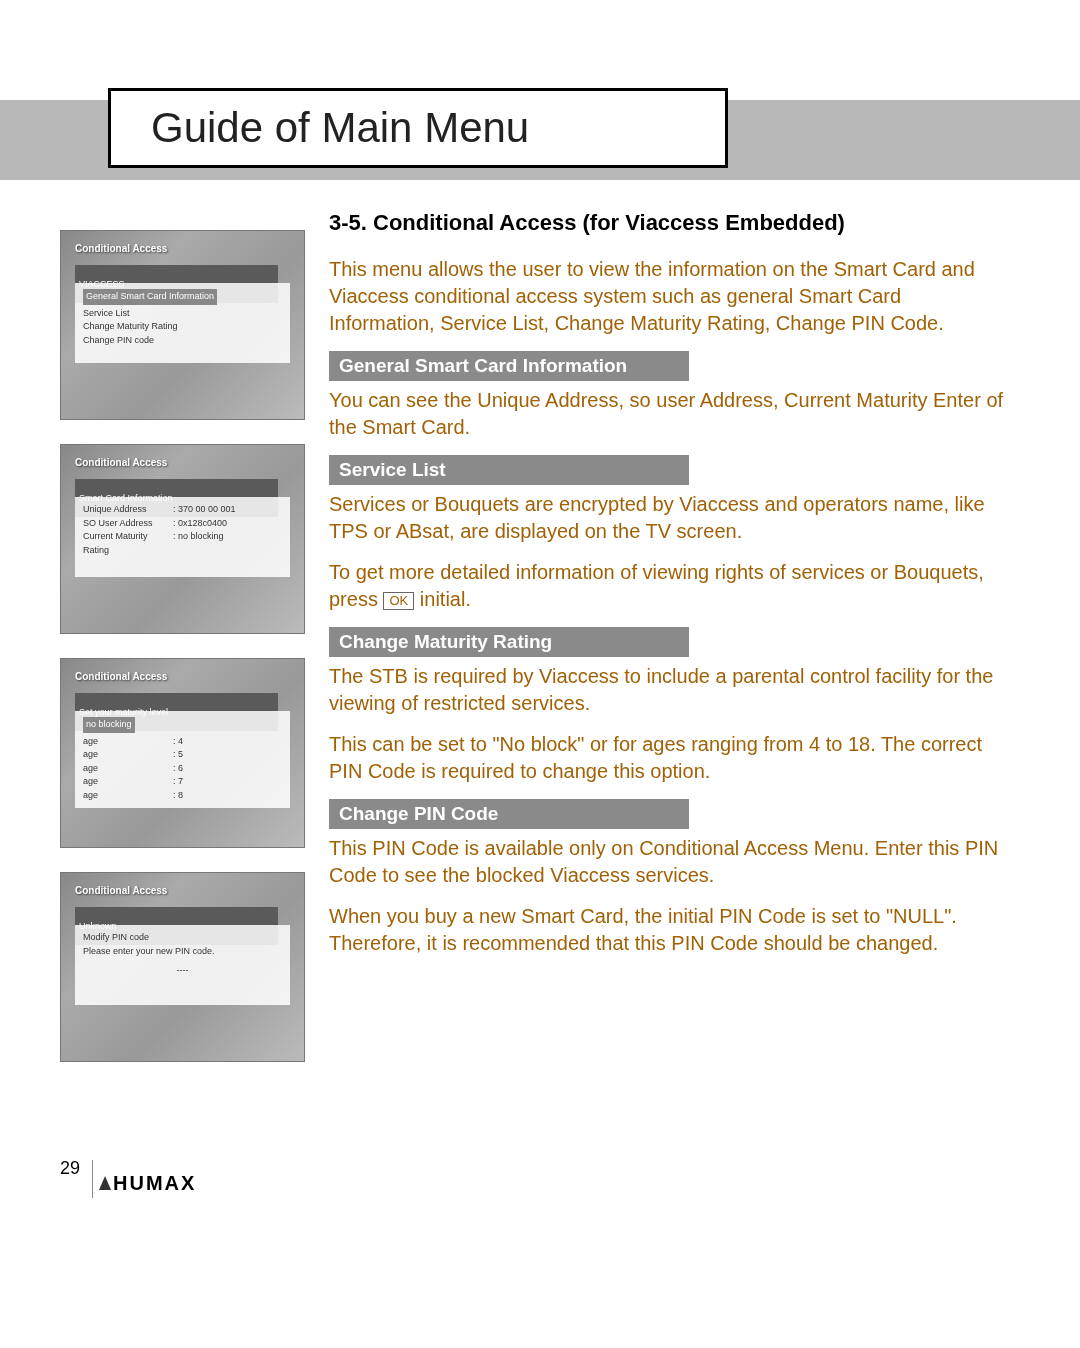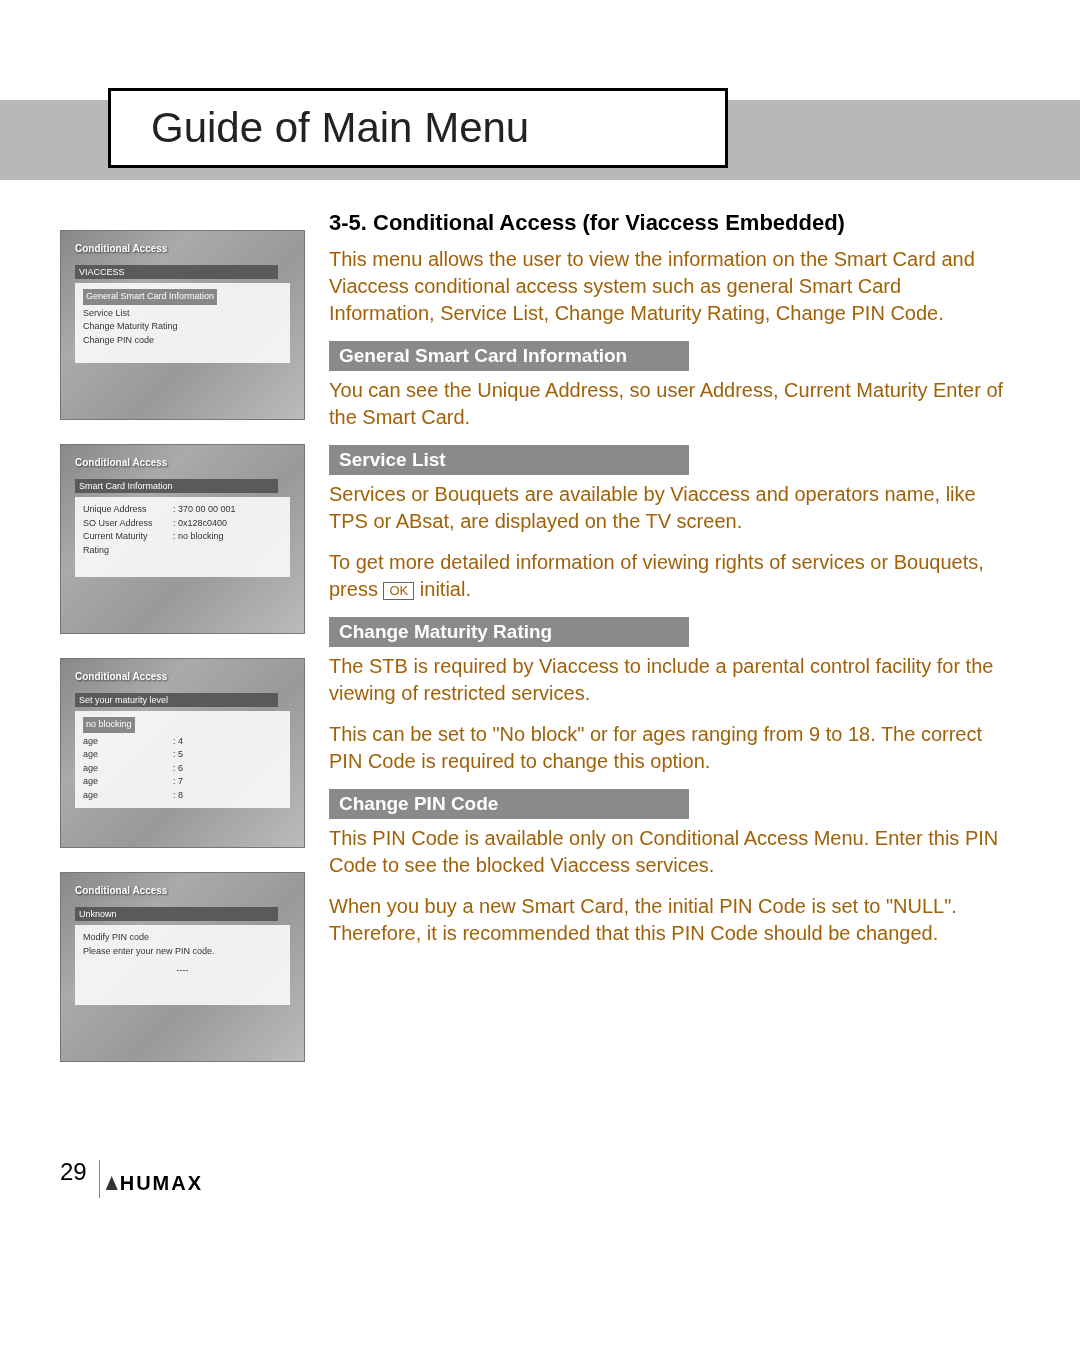--- a/index.html
+++ b/index.html
@@ -74,21 +74,21 @@
       text-shadow: 1px 1px 2px rgba(0,0,0,0.6);
     }
     .screenshot-sub {
       position: absolute;
       top: 34px;
       left: 14px;
       right: 26px;
       background: #5a5a5a;
       color: #fff;
       font-size: 9px;
-      padding: 2px 4px;
+      padding: 14px 4px;
     }
     .screenshot-body {
       position: absolute;
       top: 52px;
       left: 14px;
       right: 14px;
       background: rgba(255,255,255,0.85);
       padding: 6px 8px;
       font-size: 9px;
       line-height: 1.5;
@@ -105,21 +105,21 @@
     .screenshot-body .row { display: flex; }
     .screenshot-body .row .k { width: 90px; }
     .screenshot-body .row .v { flex: 1; }
     .main-text {
       flex: 1;
       padding-top: 4px;
     }
     .section-num {
       font-size: 22px;
       font-weight: bold;
-      margin-bottom: 10px;
+      margin-bottom: 20px;
       color: #000;
     }
     .para {
       font-size: 20px;
       line-height: 1.35;
       margin-bottom: 14px;
       color: #a16207;
     }
     .sub-banner {
       display: inline-block;
@@ -142,21 +142,21 @@
     }
     .footer {
       position: absolute;
       bottom: 150px;
       left: 60px;
       display: flex;
       align-items: flex-start;
       gap: 6px;
     }
     .page-num {
-      font-size: 24px;
+      font-size: 18px;
       padding-right: 6px;
     }
     .footer-divider {
       width: 1px;
       height: 38px;
       background: #888;
       margin-top: 2px;
     }
     .brand {
       font-size: 20px;
@@ -258,30 +258,30 @@
     </div>
 
     <div class="main-text">
       <h2 class="section-num">3-5. Conditional Access (for Viaccess Embedded)</h2>
       <p class="para">This menu allows the user to view the information on the Smart Card and Viaccess conditional access system such as general Smart Card Information, Service List, Change Maturity Rating, Change PIN Code.</p>
 
       <div class="sub-banner">General Smart Card Information</div>
       <p class="para">You can see the Unique Address, so user Address, Current Maturity Enter of the Smart Card.</p>
 
       <div class="sub-banner">Service List</div>
-      <p class="para">Services or Bouquets are available by Viaccess and operators name, like TPS or ABsat, are displayed on the TV screen.</p>
+      <p class="para">Services or Bouquets are encrypted by Viaccess and operators name, like TPS or ABsat, are displayed on the TV screen.</p>
       <p class="para">
         <span>To get more detailed information of viewing rights of services or Bouquets, press </span>
         <span class="ok-btn">OK</span>
         <span> initial.</span>
       </p>
 
       <div class="sub-banner">Change Maturity Rating</div>
       <p class="para">The STB is required by Viaccess to include a parental control facility for the viewing of restricted services.</p>
-      <p class="para">This can be set to "No block" or for ages ranging from 9 to 18. The correct PIN Code is required to change this option.</p>
+      <p class="para">This can be set to "No block" or for ages ranging from 4 to 18. The correct PIN Code is required to change this option.</p>
 
       <div class="sub-banner">Change PIN Code</div>
       <p class="para">This PIN Code is available only on Conditional Access Menu. Enter this PIN Code to see the blocked Viaccess services.</p>
       <p class="para">When you buy a new Smart Card, the initial PIN Code is set to "NULL". Therefore, it is recommended that this PIN Code should be changed.</p>
     </div>
   </div>
 
   <div class="footer">
     <span class="page-num">29</span>
     <div class="footer-divider"></div>

